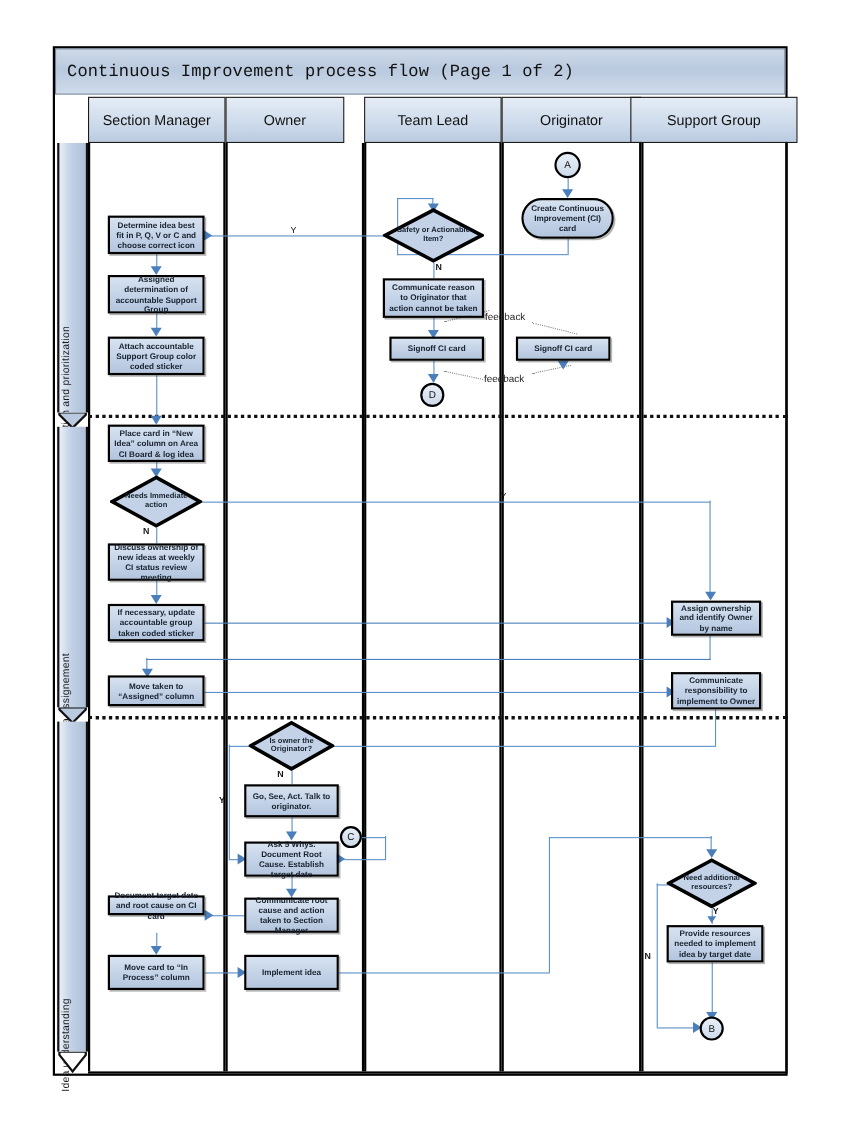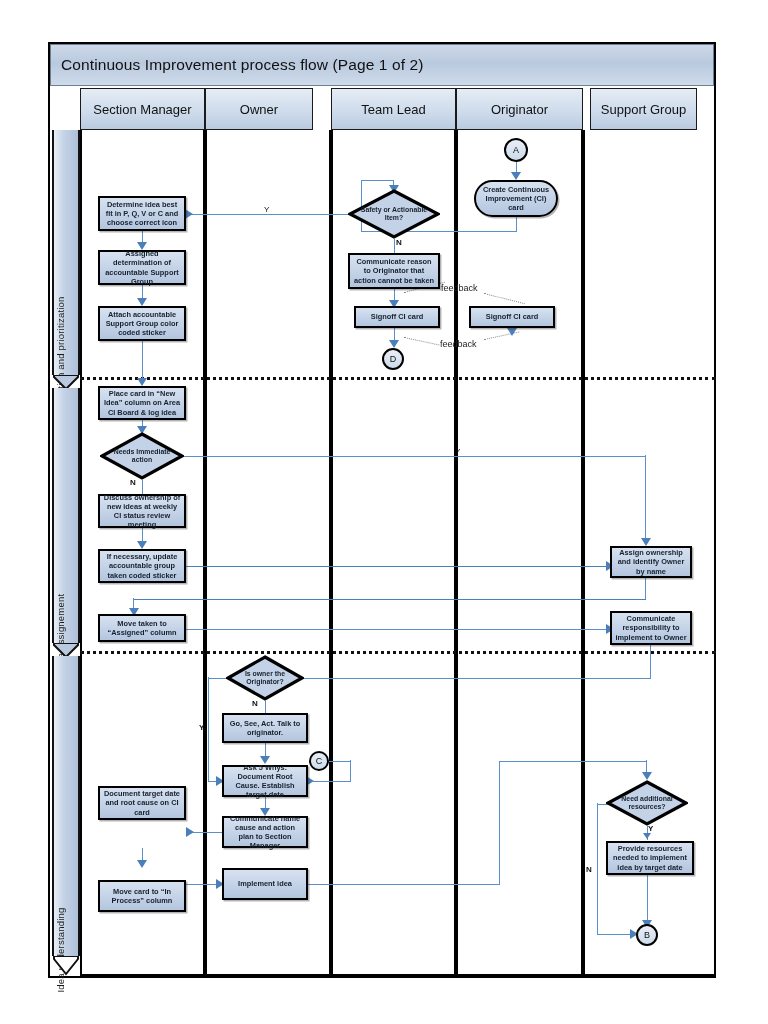--- a/index.html
+++ b/index.html
@@ -7,21 +7,21 @@
   #stage{position:relative;width:768px;height:1024px;}
 
   
   .outer-frame{position:absolute;left:48px;top:42px;width:668px;height:936px;border:2px solid #000;box-sizing:border-box;background:#fff;}
 
   
   .title-bar{position:absolute;left:50px;top:44px;width:664px;height:42px;
     background:linear-gradient(to bottom,#ced9e8 0%,#b9c9de 45%,#cedbea 100%);
     border:1px solid #6b7f99;box-sizing:border-box;
     display:flex;align-items:center;padding-left:10px;}
-  .title-bar span{font-size:15.5px;color:#111;letter-spacing:.1px;}
+  .title-bar span{font-size:15.5px;color:#111;letter-spacing:.1px;font-family:Liberation Mono, monospace;}
 
   
   .lane-head{position:absolute;top:88px;height:42px;
     background:linear-gradient(to bottom,#e5ecf5 0%,#cfdcec 55%,#bacbe0 100%);
     border:1.6px solid #1a1a1a;box-sizing:border-box;
     display:flex;align-items:center;justify-content:center;font-size:13px;color:#111;}
 
   
   .lane-body{position:absolute;top:130px;height:844px;border-left:2.2px solid #000;border-right:2.2px solid #000;box-sizing:border-box;}
 
@@ -84,21 +84,21 @@
     </div>
   <div class="lane-head" style="left:205px;width:108px;">
       <span>Owner</span>
     </div>
   <div class="lane-head" style="left:331px;width:125px;">
       <span>Team Lead</span>
     </div>
   <div class="lane-head" style="left:456px;width:127px;">
       <span>Originator</span>
     </div>
-  <div class="lane-head" style="left:590px;width:107px;">
+  <div class="lane-head" style="left:573px;width:152px;">
       <span>Support Group</span>
     </div>
 
   <div class="lane-body" style="left:80px;width:125px;"></div>
   <div class="lane-body" style="left:205px;width:126px;"></div>
   <div class="lane-body" style="left:331px;width:125px;"></div>
   <div class="lane-body" style="left:456px;width:127px;"></div>
   <div class="lane-body" style="left:583px;width:133px;"></div>
   <div style="position:absolute;left:80px;top:974px;width:636px;height:0;border-top:2.2px solid #000;"></div>
 
@@ -262,30 +262,30 @@
 
   <div class="node conn" style="left:309px;top:751px;width:20px;height:20px;">C</div>
   <div class="ln lnh" style="left:329px;top:760.5px;width:22px;"></div>
   <div class="ln lnv" style="left:350px;top:760px;height:21px;"></div>
   <div class="ln lnh" style="left:313px;top:780.5px;width:38px;"></div>
   <div class="ah ah-r" style="left:306px;top:776px;"></div>
 
   <div class="ln lnv" style="left:264.5px;top:797px;height:16px;"></div>
   <div class="ah ah-d" style="left:260px;top:808px;"></div>
 
-  <div class="node proc" style="left:222px;top:816px;width:86px;height:32px;">Communicate name cause and action plan to Section Manager</div>
+  <div class="node proc" style="left:222px;top:816px;width:86px;height:32px;">Communicate root cause and action taken to Section Manager</div>
 
   <div class="ln lnh" style="left:192px;top:831.5px;width:30px;"></div>
   <div class="ah ah-r" style="left:186px;top:827px;"></div>
 
-  <div class="node proc" style="left:98px;top:786px;width:88px;height:34px;">Document target date and root cause on CI card</div>
+  <div class="node proc" style="left:98px;top:814px;width:88px;height:18px;">Document target date and root cause on CI card</div>
   <div class="ln lnv" style="left:141.5px;top:848px;height:17px;"></div>
   <div class="ah ah-d" style="left:137px;top:860px;"></div>
 
-  <div class="node proc" style="left:98px;top:868px;width:88px;height:32px;margin-top:12px;">Move card to “In Process” column</div>
+  <div class="node proc" style="left:98px;top:868px;width:88px;height:32px;">Move card to “In Process” column</div>
 
   <div class="ln lnh" style="left:186px;top:883.5px;width:36px;"></div>
   <div class="ah ah-r" style="left:216px;top:879px;"></div>
 
   <div class="node proc" style="left:222px;top:868px;width:86px;height:32px;">Implement idea</div>
 
   <div class="ln lnh" style="left:308px;top:883.5px;width:192px;"></div>
   <div class="ln lnv" style="left:499px;top:761px;height:123px;"></div>
   <div class="ln lnh" style="left:499px;top:760.5px;width:148px;"></div>
   <div class="ln lnv" style="left:646px;top:760px;height:18px;"></div>

